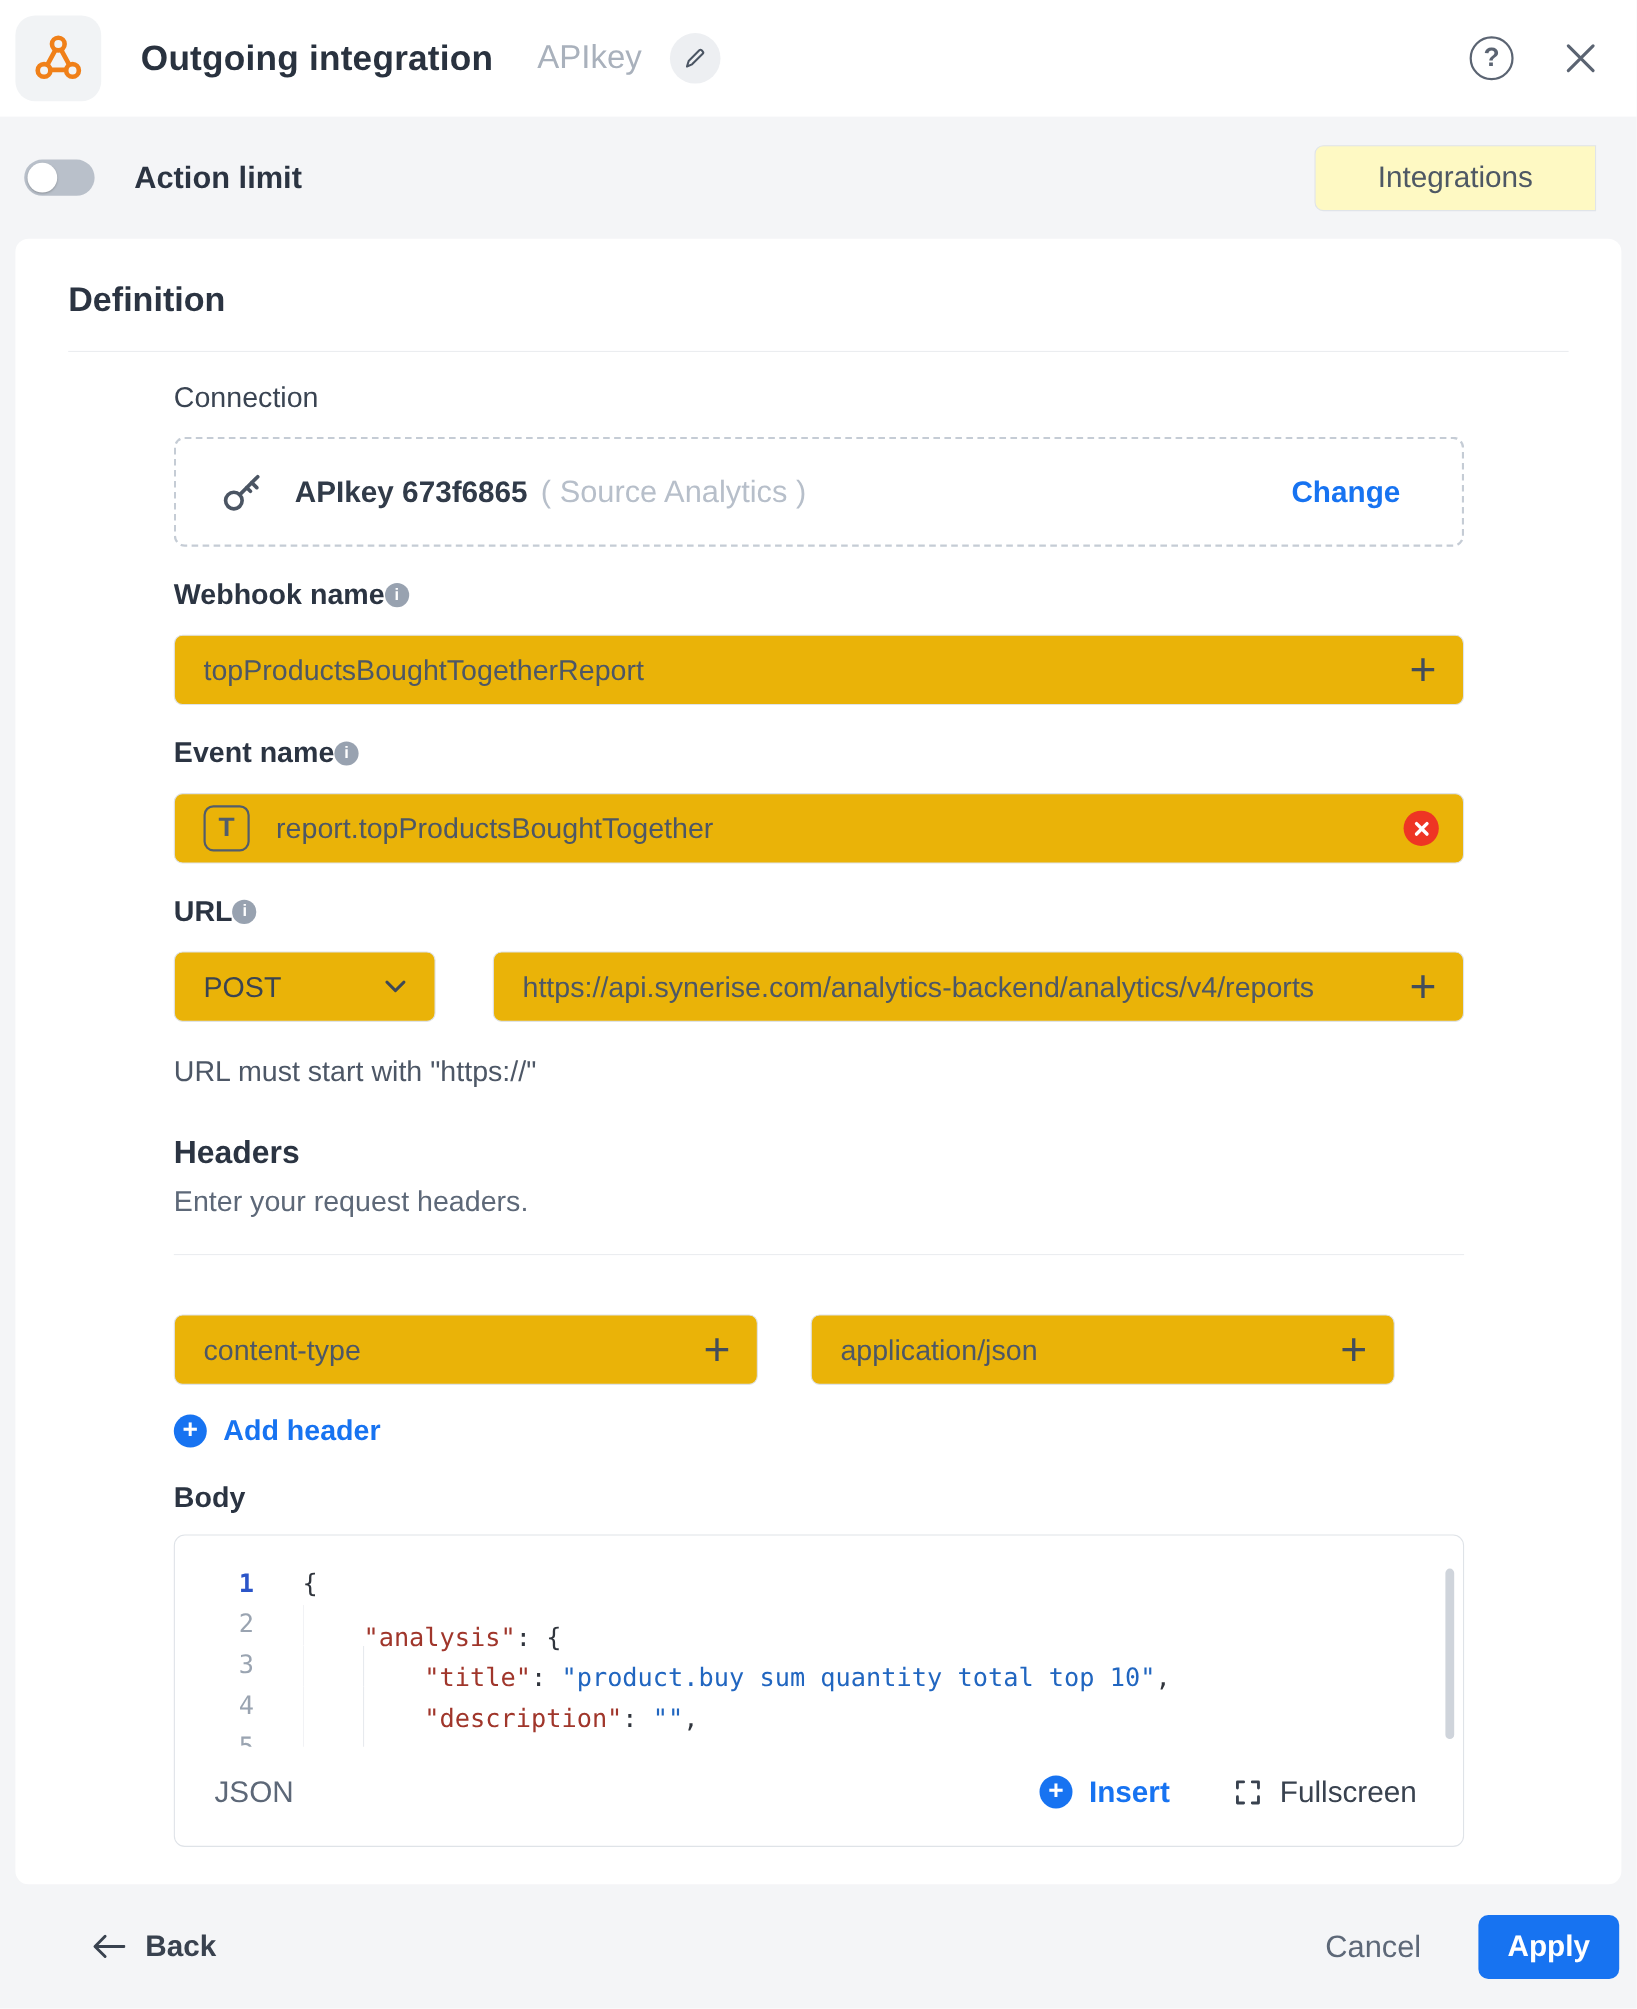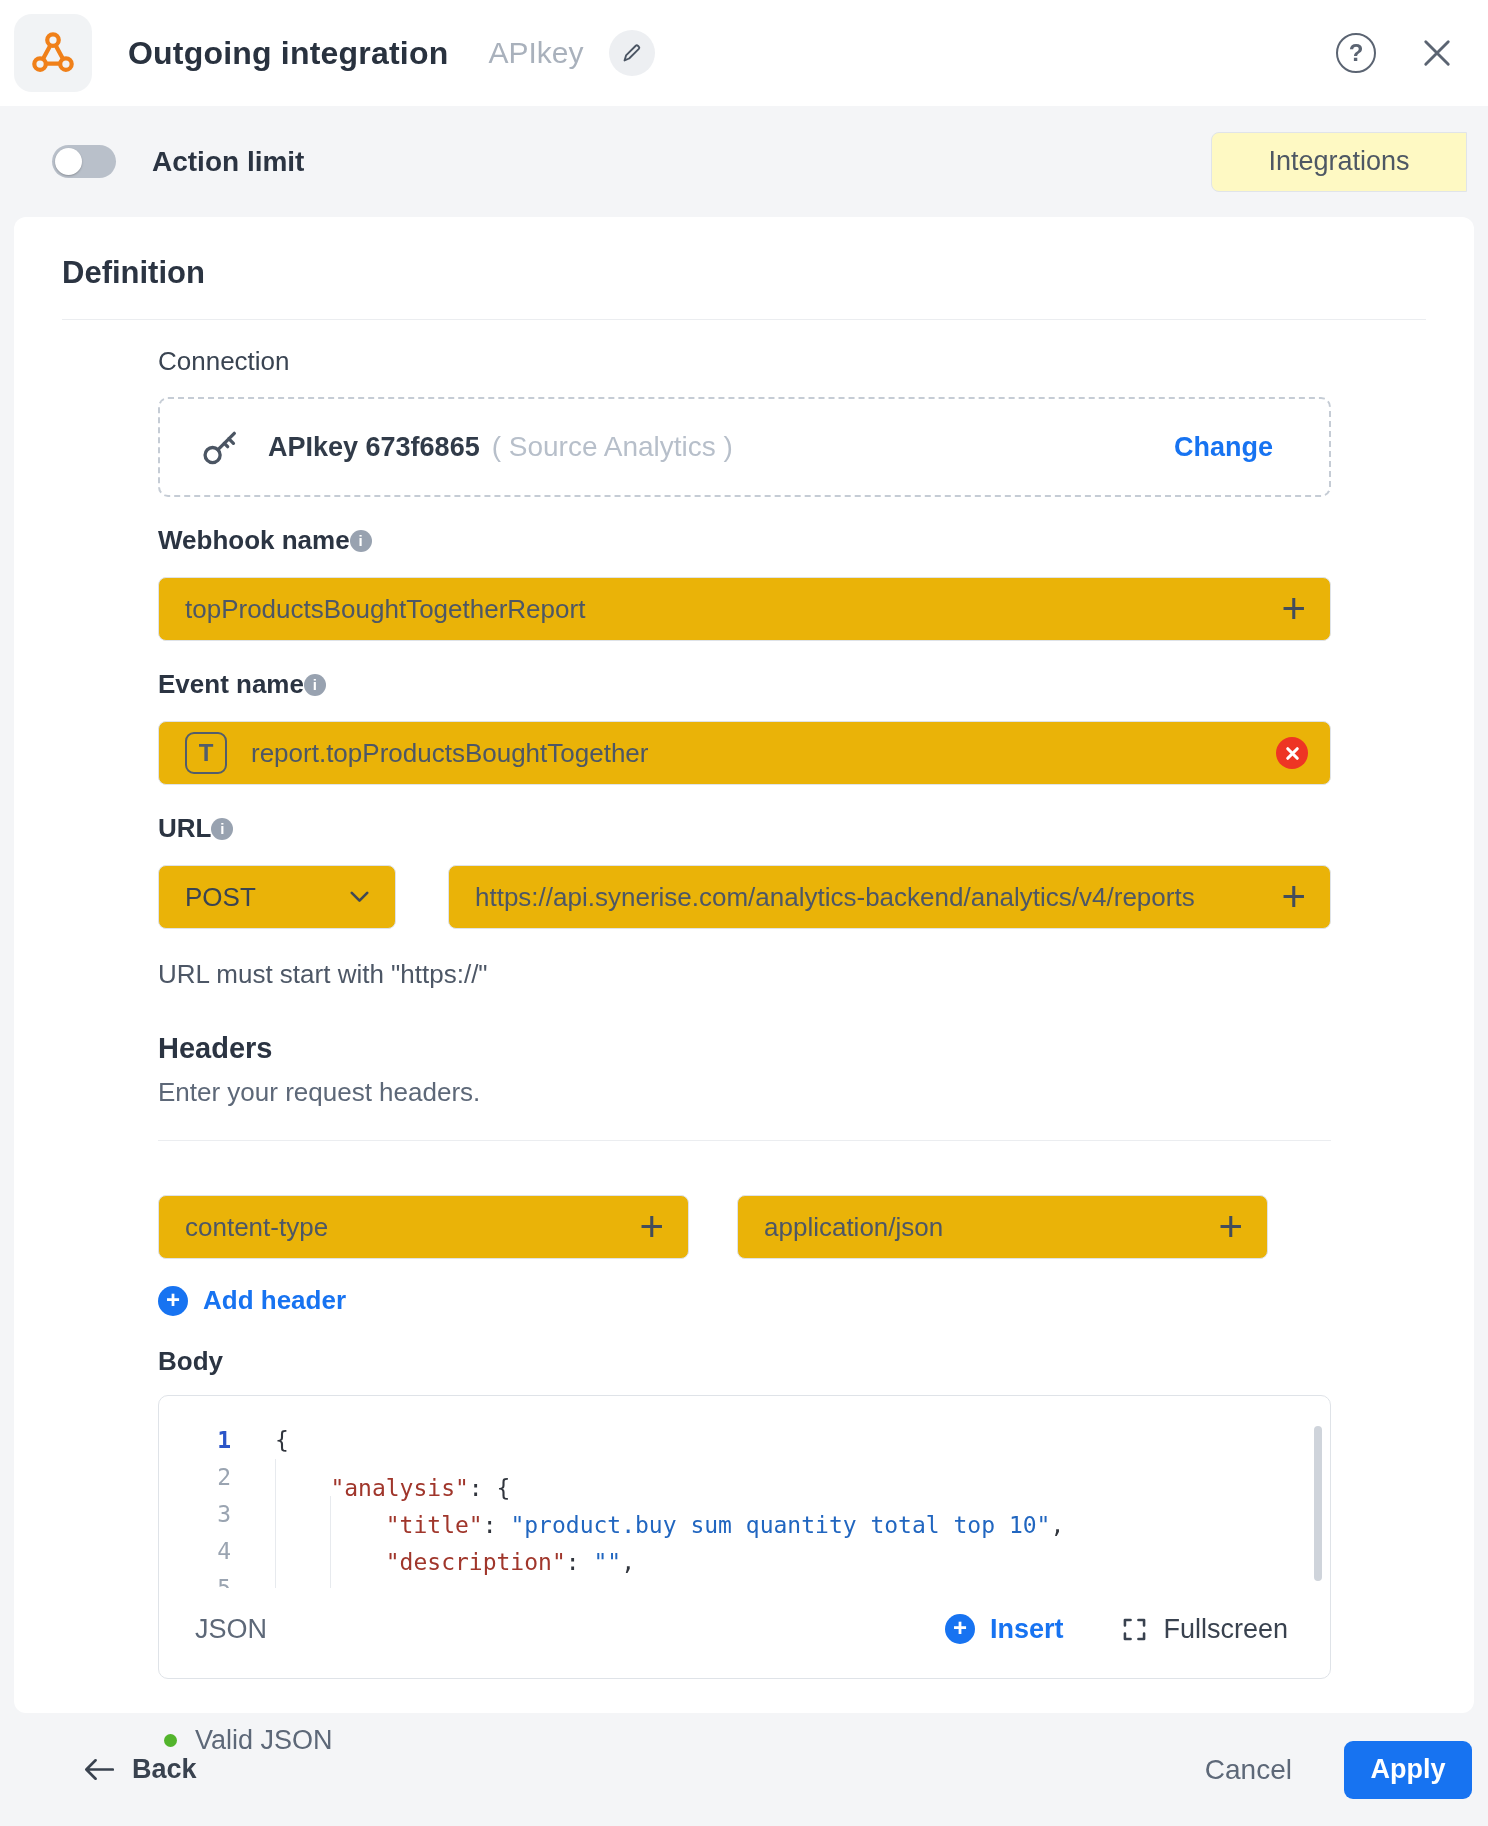--- a/index.html
+++ b/index.html
@@ -17,21 +17,21 @@
   .top-header { height:106px; background:#fff; display:flex; align-items:center; padding:0 36px 0 14px; }
   .app-icon { width:78px; height:78px; border-radius:18px; background:#f1f3f5; display:flex; align-items:center; justify-content:center; flex:none; }
   .title { font-size:32px; font-weight:700; color:#29323f; margin-left:36px; letter-spacing:.2px; }
   .subtitle { font-size:30px; color:#a9b1bc; margin-left:40px; }
   .edit-btn { width:46px; height:46px; border-radius:50%; background:#edeff2; display:flex; align-items:center; justify-content:center; margin-left:26px; }
   .spacer { flex:1; }
   .help-btn { width:40px; height:40px; border-radius:50%; border:2.5px solid #5b6472; color:#5b6472; font-size:24px; font-weight:700; display:flex; align-items:center; justify-content:center; }
   .close-btn { margin-left:46px; display:flex; align-items:center; justify-content:center; }
 
   
-  .action-bar { height:111px; display:flex; align-items:center; padding:0 21px 0 22px;margin-left:30px; }
+  .action-bar { height:111px; display:flex; align-items:center; padding:0 37px 0 22px; }
   .toggle { width:64px; height:33px; border-radius:17px; background:#b9c0ca; position:relative; flex:none; }
   .toggle .knob { position:absolute; left:3px; top:3px; width:27px; height:27px; border-radius:50%; background:#fff; box-shadow:0 1px 2px rgba(0,0,0,.25); }
   .action-label { font-size:28px; font-weight:700; color:#2b3442; margin-left:36px; }
   .tabs { display:flex; }
   .tab { width:256px; height:60px; font-size:27px; display:flex; align-items:center; justify-content:center; }
   .tab-plain { background:#fef9c3; border:1px solid #e0e4e9; border-radius:8px 0 0 8px; color:#4e5864; }
   .tab-active { background:#1773f1; color:#fff; border-radius:8px; margin-left:-1px; position:relative; }
 
   
   .panel { margin:0 14px; height:1496px; background:#fff; border-radius:12px; padding:38px 48px 0; }
@@ -233,24 +233,20 @@
           <span>Insert</span>
         </button>
         <button class="fullscreen">
           <svg width="27" height="27" viewBox="0 0 24 24">
             <path d="M3.5 8.5v-5h5M15.5 3.5h5v5M20.5 15.5v5h-5M8.5 20.5h-5v-5" fill="none" stroke="#39424f" stroke-width="2.3" stroke-linecap="round" stroke-linejoin="round"></path>
           </svg>
           <span>Fullscreen</span>
         </button>
       </div>
     </div>
-    <div class="valid-row">
-      <span class="green-dot"></span>
-      <span class="valid-text">Valid JSON</span>
-    </div>
   </div>
 </main>
 
 <footer class="footer">
   <button class="back-btn">
     <svg width="30" height="23" viewBox="0 0 26 20">
       <path d="M10 2L2 10l8 8M2.5 10H25" fill="none" stroke="#39424f" stroke-width="2.3" stroke-linecap="round" stroke-linejoin="round"></path>
     </svg>
     <span>Back</span>
   </button>

